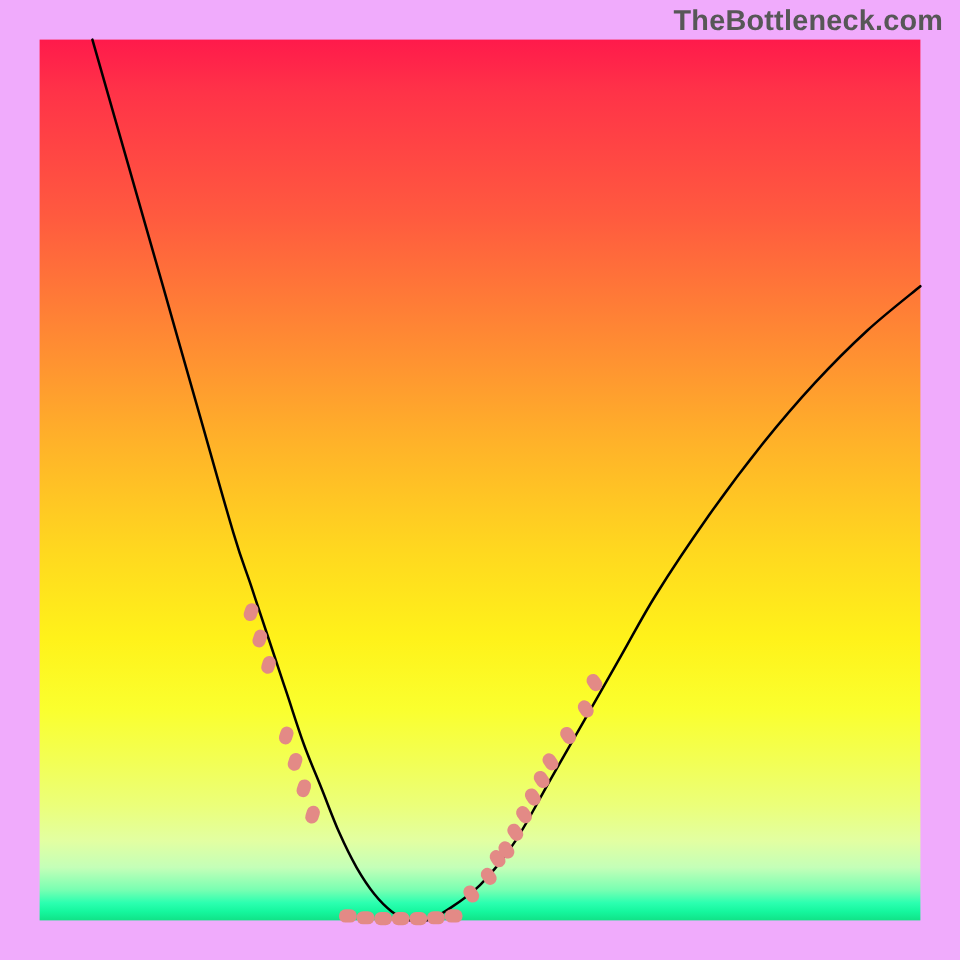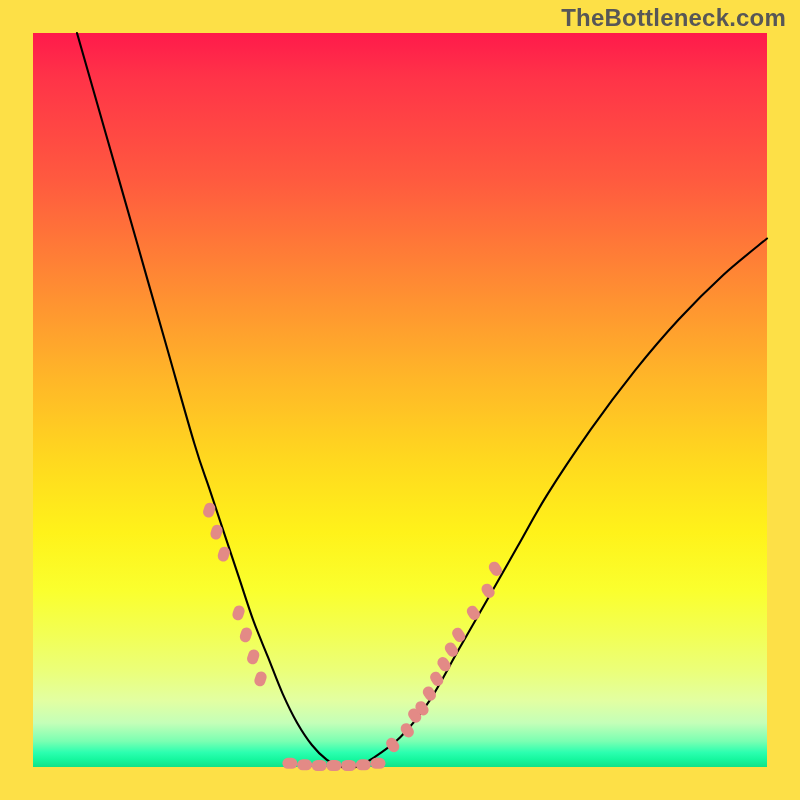--- a/index.html
+++ b/index.html
@@ -8,21 +8,21 @@
     width: 800px;
     height: 800px;
     overflow: hidden;
     background: #000;
     font-family: Arial, Helvetica, sans-serif;
   }
   .frame {
     position: relative;
     width: 800px;
     height: 800px;
-    background: #fde047;
+    background: #f0abfc;
   }
   .watermark {
     position: absolute;
     top: 4px;
     right: 14px;
     color: #575757;
     font-size: 24px;
     font-weight: 600;
     letter-spacing: 0.2px;
   }

